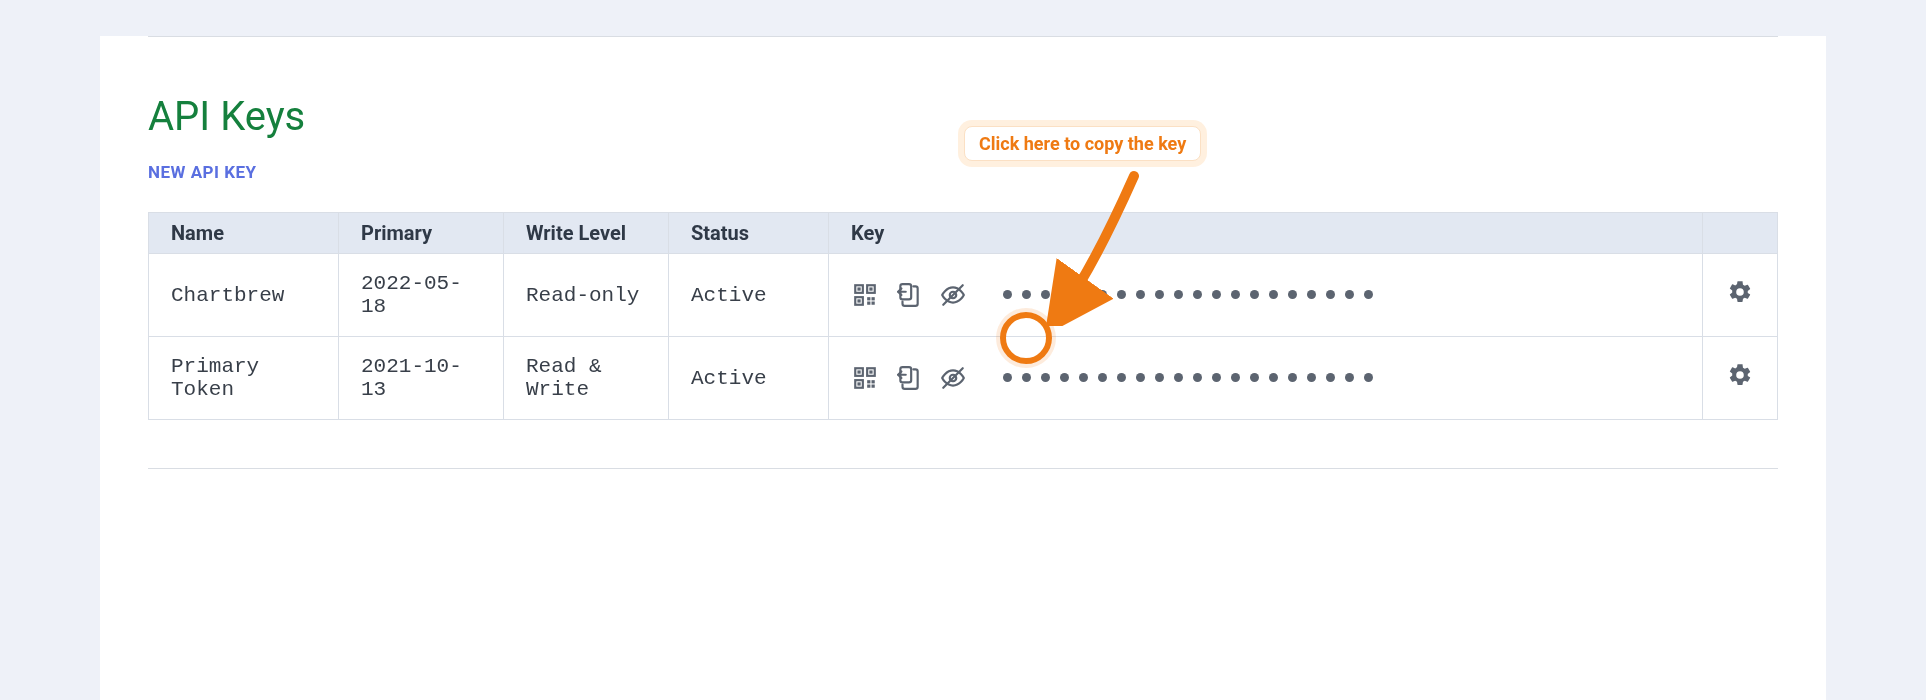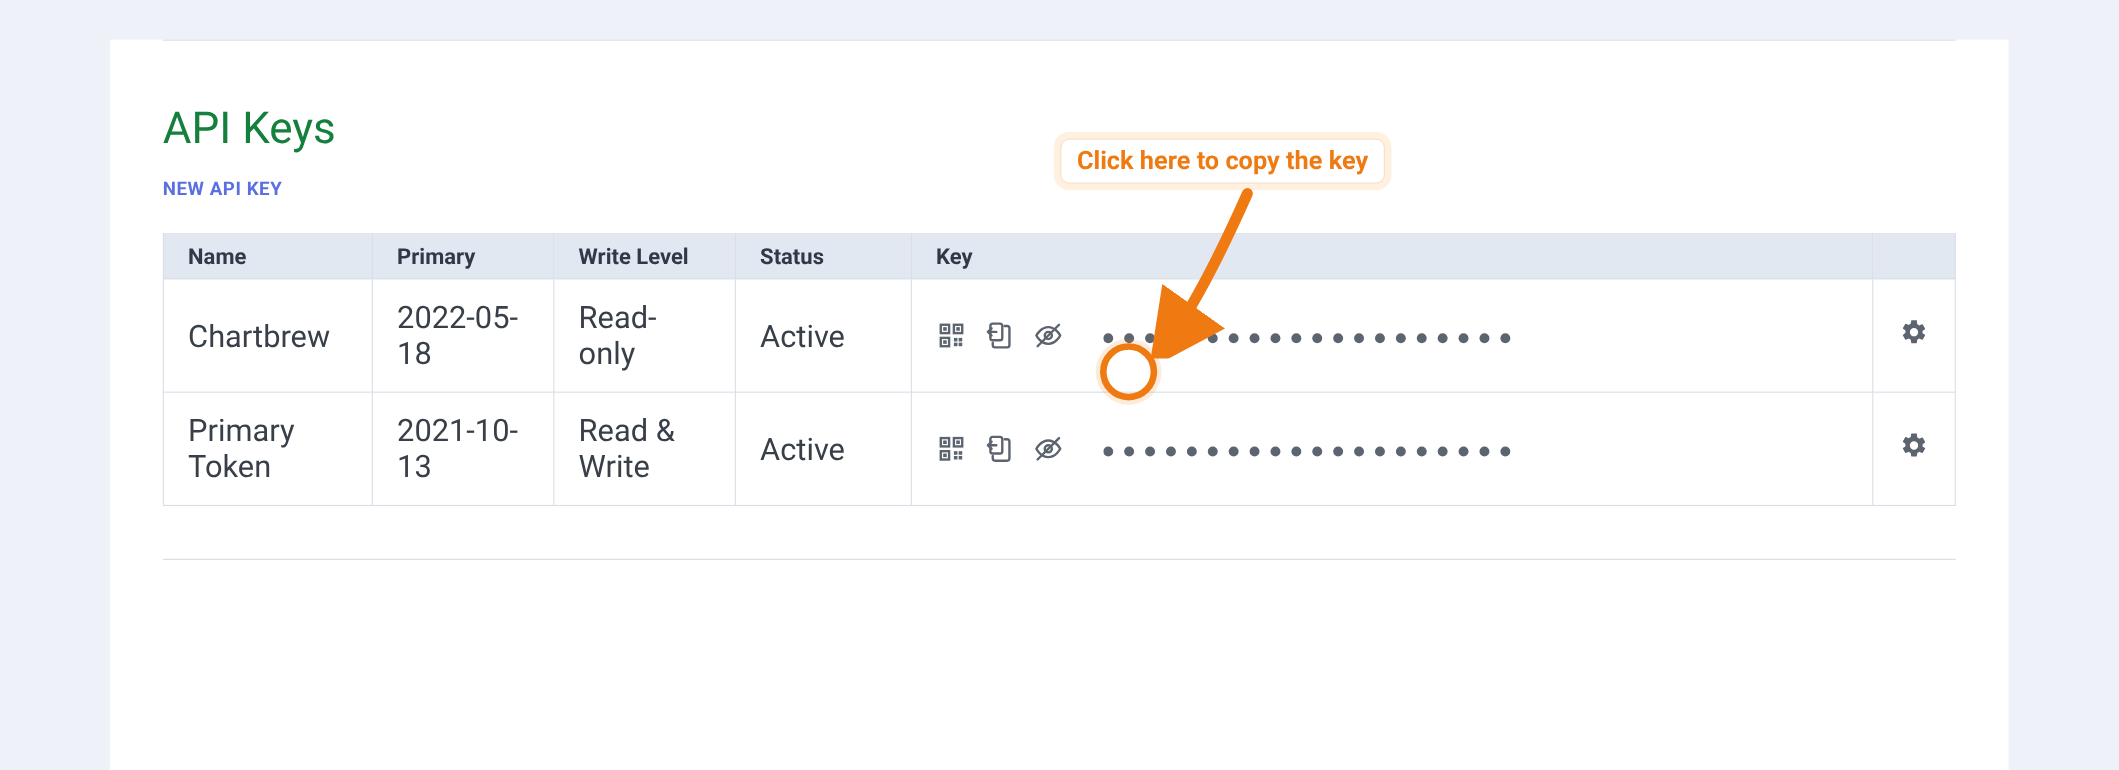--- a/index.html
+++ b/index.html
@@ -52,24 +52,25 @@
     vertical-align: middle;
   }
   table.keys th {
     background: #e2e8f2;
     font-size: 20px;
     font-weight: 700;
     color: #2f3947;
     padding: 8px 22px;
   }
   table.keys td {
-    font-size: 28px;
+    font-size: 21px;
     color: #383f49;
     padding: 18px 22px;
     background: #fff;
+    font-family: Liberation Mono, monospace;
   }
   .col-name   { width: 190px; }
   .col-created{ width: 165px; }
   .col-access { width: 165px; }
   .col-status { width: 160px; }
   .col-key    { width: auto; }
   .col-gear   { width: 75px; text-align:center; }
   table.keys td.col-gear { text-align:center; }
 
   .key-cell {
@@ -120,21 +121,21 @@
   .callout {
     position: absolute;
     left: 864px;
     top: 90px;
     pointer-events: none;
   }
   .callout-label {
     background: #fff;
     color: #ef7a12;
     font-weight: 700;
-    font-size: 23px;
+    font-size: 18px;
     padding: 6px 14px;
     border-radius: 8px;
     border: 1px solid #fbe0c4;
     box-shadow: 0 0 0 6px rgba(255,170,80,0.18);
     white-space: nowrap;
     display: inline-block;
   }
   .callout-arrow {
     position: absolute;
     top: 40px;

